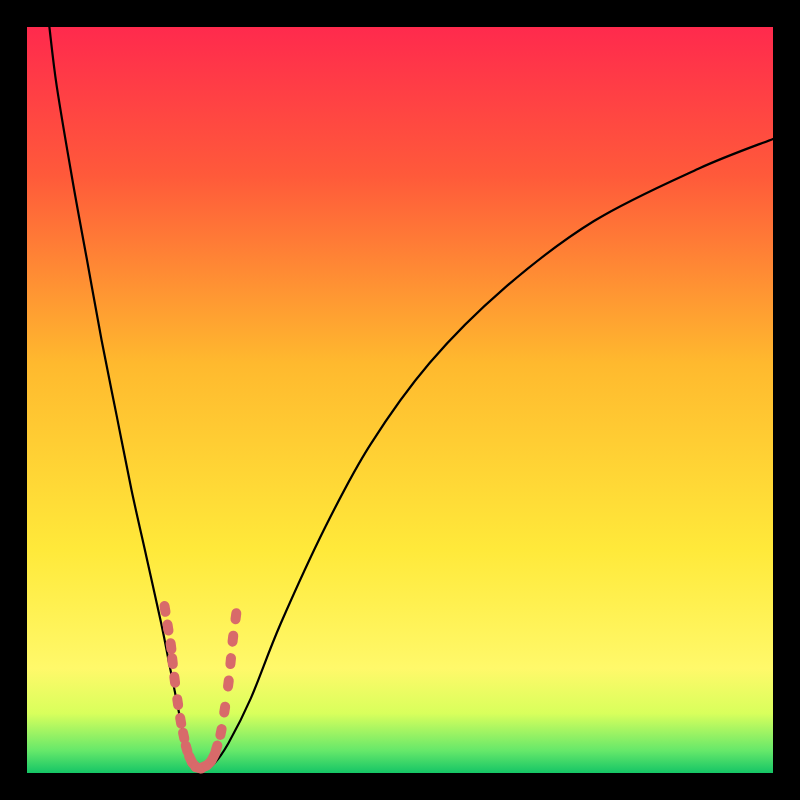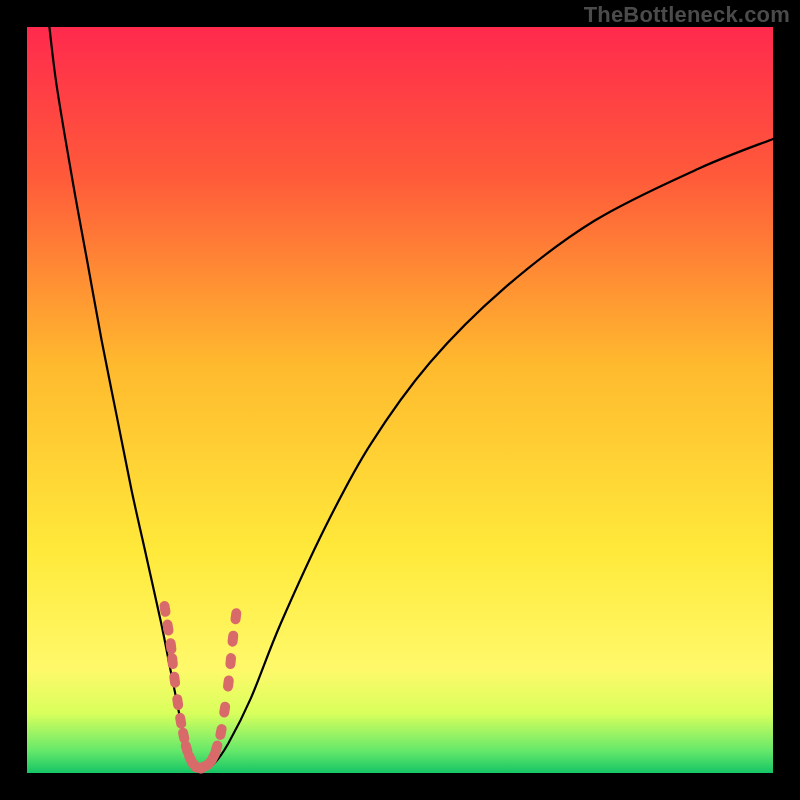--- a/index.html
+++ b/index.html
@@ -70,14 +70,13 @@
         <rect x="178.5" y="724.6" width="16" height="10" rx="5" ry="5" fill="#d86a6a" transform="rotate(-63.4 186.5 729.6)"></rect>
         <rect x="181.5" y="716.4" width="16" height="10" rx="5" ry="5" fill="#d86a6a" transform="rotate(-73.1 189.5 721.4)"></rect>
         <rect x="186.0" y="700.0" width="16" height="10" rx="5" ry="5" fill="#d86a6a" transform="rotate(-78.1 194.0 705.0)"></rect>
         <rect x="189.7" y="677.6" width="16" height="10" rx="5" ry="5" fill="#d86a6a" transform="rotate(-81.3 197.7 682.6)"></rect>
         <rect x="193.4" y="651.5" width="16" height="10" rx="5" ry="5" fill="#d86a6a" transform="rotate(-83.0 201.4 656.5)"></rect>
         <rect x="195.7" y="629.1" width="16" height="10" rx="5" ry="5" fill="#d86a6a" transform="rotate(-84.3 203.7 634.1)"></rect>
         <rect x="197.9" y="606.7" width="16" height="10" rx="5" ry="5" fill="#d86a6a" transform="rotate(-83.3 205.9 611.7)"></rect>
         <rect x="200.9" y="584.3" width="16" height="10" rx="5" ry="5" fill="#d86a6a" transform="rotate(-82.4 208.9 589.3)"></rect>
       </g>
   </svg>
-  <div class="watermark">TheBottleneck.com</div>
 </div>
 
 </body></html>

